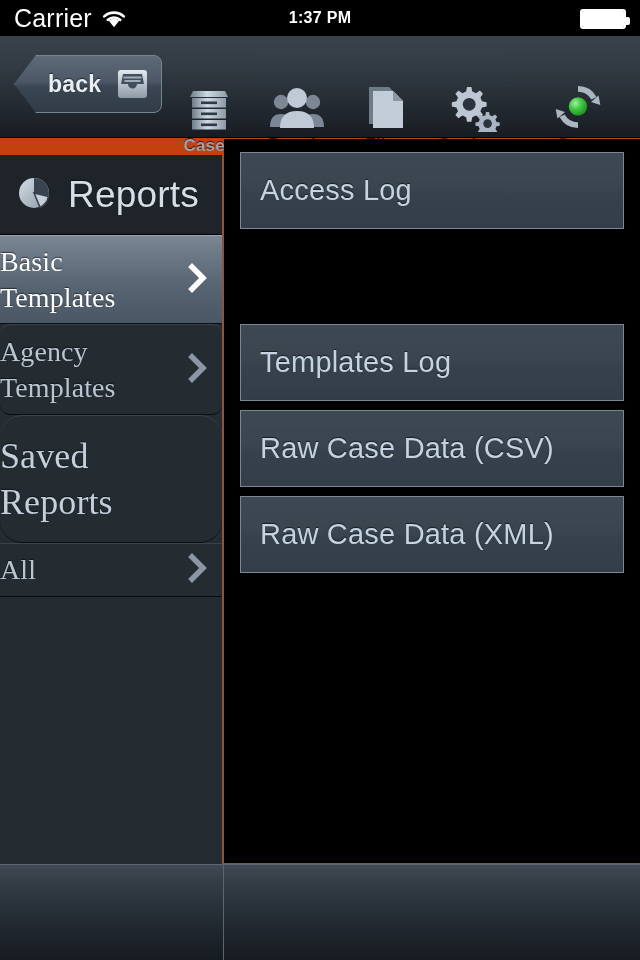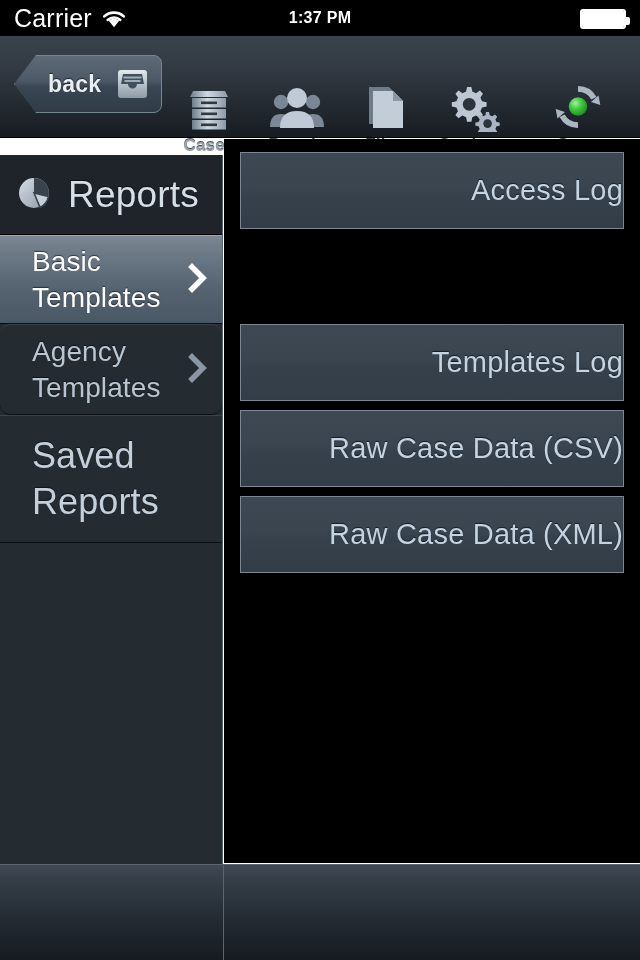--- a/index.html
+++ b/index.html
@@ -1,21 +1,21 @@
 <!DOCTYPE html>
 <html><head>
 <meta charset="utf-8">
 <style>
   * { margin:0; padding:0; box-sizing:border-box; }
   html,body {
     width:640px; height:960px; background:#000; overflow:hidden;
     font-family:"Liberation Sans", sans-serif;
     -webkit-font-smoothing:antialiased;
   }
-  #screen { position:relative; width:640px; height:960px; background:#ffffff; }
+  #screen { position:relative; width:640px; height:960px; background:#c2410c; }
 
   
   .statusbar{
     position:absolute; left:0; top:0; width:640px; height:36px;
     background:#000; color:#fff;
   }
   .sb-left{ position:absolute; left:14px; top:0; height:36px; display:flex; align-items:center; gap:9px; }
   .sb-carrier{ font-size:25px; letter-spacing:.2px; line-height:1; }
   .sb-wifi{ width:26px; height:19px; position:relative; display:block; }
   .sb-time{
@@ -80,54 +80,54 @@
   .sb-header{
     height:80px; display:flex; align-items:center; gap:12px; padding:0 0 0 14px;
     background:#1e242a; border-bottom:1px solid #000;
   }
   .sb-header .title{
     font-size:37px; color:#d6dee6; letter-spacing:.2px;
     text-shadow:0 -1px 1px rgba(0,0,0,.55);
   }
   .sb-row{
     position:relative; display:flex; align-items:center;
-    padding:0 32px; border-bottom:1px solid #0a0e12;
+    padding:0 0; border-bottom:1px solid #0a0e12;
     border-top:1px solid #39434c;
     cursor:pointer;
+    font-family:Liberation Serif, serif;
   }
   .sb-row .rowtext{
     font-size:28px; line-height:1.28; color:#b9c6d2; letter-spacing:.1px;
     text-shadow:0 -1px 1px rgba(0,0,0,.55); max-width:160px;
   }
   .sb-row.selected{
     background:linear-gradient(to bottom,#7b8793 0%, #6b7885 22%, #55626f 62%, #4a5764 100%);
     border-top:1px solid #9aa5b0;
   }
   .sb-row.selected .rowtext{ color:#ffffff; }
-  .sb-row.section{ cursor:default; }
+  .sb-row.section{ cursor:default;border-radius:22px; }
   .sb-row.section .rowtext{ font-size:36px; color:#c3d0dc; }
   .chev{ position:absolute; right:14px; top:50%; transform:translateY(-50%); }
 
   #row-basic   { height:89px; }
   #row-agency  { height:91px;border-radius:10px; }
   #row-saved   { height:128px; }
   #row-all     { height:54px; }
 
   
   .content{
     position:absolute; left:224px; top:139px; width:416px; height:724px;
     background:#000; overflow:hidden;
   }
   .rptbtn{
     position:absolute; left:16px; width:384px; height:77px;
     background:linear-gradient(to bottom,#3d4852 0%, #3a454f 45%, #36414b 55%, #333d47 100%);
     border:1px solid #7b8893;
-    display:flex; align-items:center; padding-left:26px;
+    display:flex; align-items:center; padding-left:19px;
     cursor:pointer;
-    justify-content:flex-end;
   }
   .rptbtn .t{
     font-size:29px; color:#c4d3e2; letter-spacing:.2px;
     text-shadow:0 -1px 1px rgba(0,0,0,.6);
   }
 
   
   .bottombar{
     position:absolute; left:0; top:864px; width:640px; height:96px;
     background:linear-gradient(to bottom,#414a54 0%, #343d46 18%, #252d35 52%, #161b20 100%);
@@ -306,20 +306,28 @@
           <path d="M4 4 L15 15 L4 26" stroke="#8b97a4" stroke-width="5.5" fill="none" stroke-linecap="square"></path>
         </svg>
       </span>
     </div>
 
     <div class="sb-row section" id="row-saved">
       <span class="rowtext" style="white-space: pre-line;">Saved
 Reports</span>
     </div>
 
+    <div class="sb-row" id="row-all">
+      <span class="rowtext">All</span>
+      <span class="chev">
+        <svg width="20" height="30" viewBox="0 0 20 30">
+          <path d="M4 4 L15 15 L4 26" stroke="#8b97a4" stroke-width="5.5" fill="none" stroke-linecap="square"></path>
+        </svg>
+      </span>
+    </div>
   </div>
 
   <div class="content">
     <div class="rptbtn" style="top:13px">
       <span class="t">Access Log</span>
     </div>
     <div class="rptbtn" style="top:185px">
       <span class="t">Templates Log</span>
     </div>
     <div class="rptbtn" style="top:357px">

